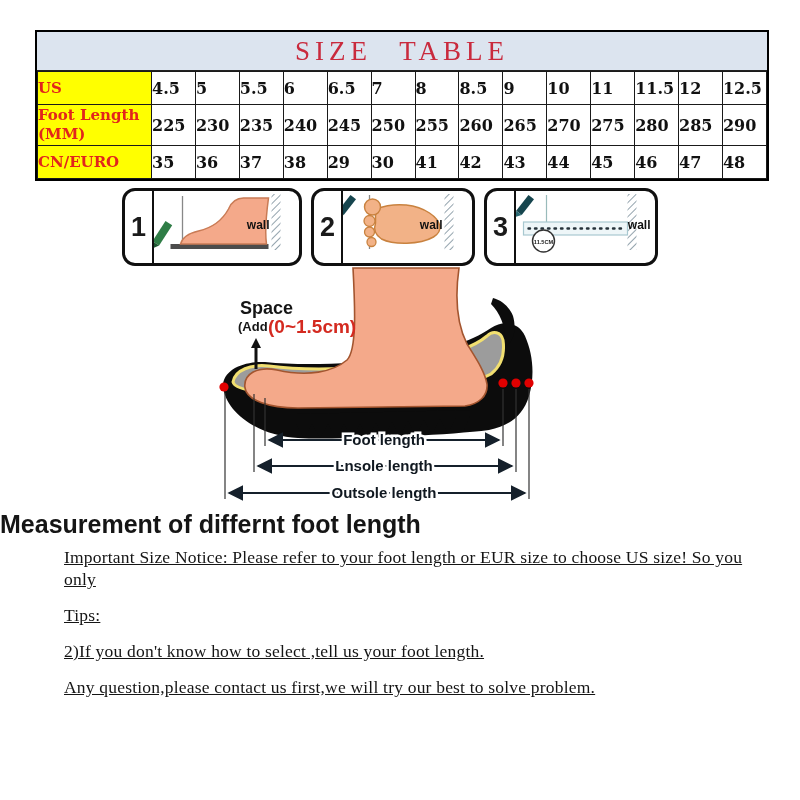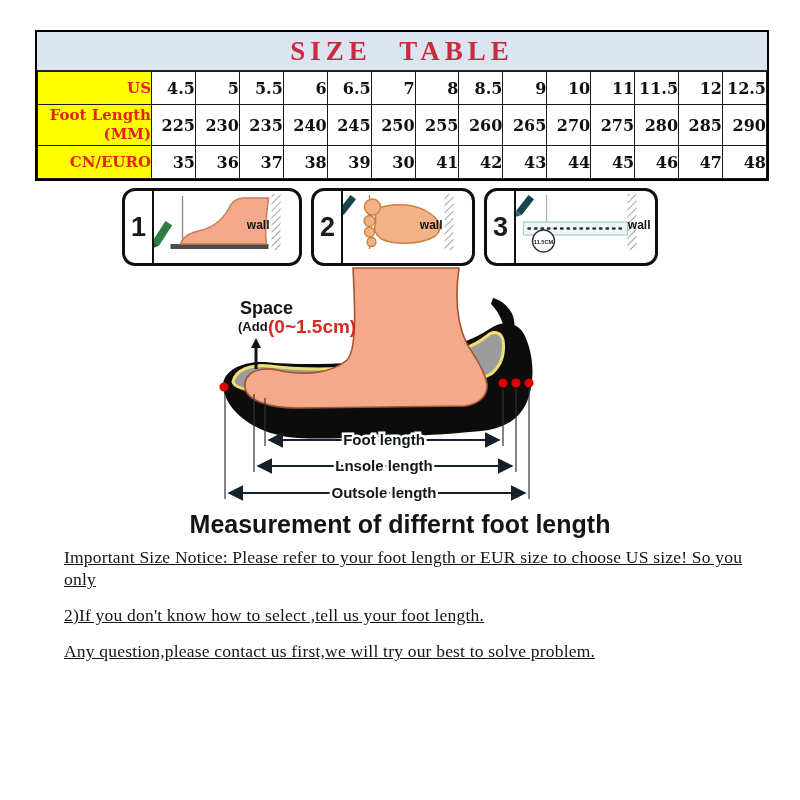--- a/index.html
+++ b/index.html
@@ -2,44 +2,44 @@
 <html><head>
 <meta charset="utf-8">
 <style>
   html,body{margin:0;padding:0;background:#fff;}
   .page{position:relative;width:800px;height:800px;background:#fff;overflow:hidden;
         font-family:"Liberation Serif",serif;color:#111;}
 
   
   .table-wrap{position:absolute;left:35px;top:30px;width:730px;border:2px solid #000;background:#fff;}
   .title-band{height:38px;line-height:38px;text-align:center;background:#dce4ef;
-              border-bottom:1px solid #222;color:#c92a3d;font-weight:700;font-size:27px;
+              border-bottom:1px solid #222;color:#c92a3d;font-weight:400;font-size:27px;
               letter-spacing:5px;word-spacing:16px;font-family:"Liberation Serif",serif;}
   table.size{border-collapse:collapse;width:100%;table-layout:fixed;}
-  table.size td{border:1px solid #1a1a1a;text-align:right;vertical-align:middle;
+  table.size td{border:1px solid #1a1a1a;text-align:left;vertical-align:middle;
                 font-family:"DejaVu Serif",serif;font-weight:700;font-size:16px;background:#fff;padding:0;}
   table.size td.rowhead{background:#ffff00;color:#e2251c;font-size:15px;width:113px;line-height:1.25;}
   tr.r-us td{height:32px;}
   tr.r-mm td{height:40px;}
   tr.r-cn td{height:32px;}
 
   
   .steps{position:absolute;left:122px;top:188px;display:flex;gap:9px;}
   .step-box{border:3px solid #101010;border-radius:13px;background:#fff;display:flex;align-items:stretch;height:72px;}
   .step-num{width:27px;border-right:2px solid #101010;display:flex;align-items:center;justify-content:center;
             font-family:"Liberation Sans",sans-serif;font-weight:bold;font-size:27px;color:#1a1a1a;}
   .step-art{flex:1;}
 
   
   .bigsvg{position:absolute;left:168px;top:266px;}
   .meas-label{font-family:"Liberation Sans",sans-serif;font-weight:bold;font-size:15px;fill:#101820;
               paint-order:stroke;stroke:#fff;stroke-width:5px;}
   .space-t{font-family:"Liberation Sans",sans-serif;font-weight:bold;}
 
-  .caption{position:absolute;left:0;top:510px;width:800px;text-align:center;
+  .caption{position:absolute;left:0;top:510px;width:800px;
            font-family:"Liberation Sans",sans-serif;font-weight:bold;font-size:25px;color:#151515;}
 
   
   .notice{position:absolute;left:64px;top:546px;width:700px;}
   .notice .line{font-size:17.5px;letter-spacing:.2px;line-height:22px;margin-bottom:14px;color:#151515;text-decoration:underline;}
 
   .wall-t{font-family:"Liberation Sans",sans-serif;font-weight:bold;font-size:12px;fill:#111;}
 </style>
 </head>
 <body>
@@ -86,21 +86,21 @@
         <td>280</td>
         <td>285</td>
         <td>290</td>
       </tr>
       <tr class="r-cn">
         <td class="rowhead">CN/EURO</td>
         <td>35</td>
         <td>36</td>
         <td>37</td>
         <td>38</td>
-        <td>39</td>
+        <td>29</td>
         <td>30</td>
         <td>41</td>
         <td>42</td>
         <td>43</td>
         <td>44</td>
         <td>45</td>
         <td>46</td>
         <td>47</td>
         <td>48</td>
       </tr>
@@ -230,17 +230,18 @@
     <text class="meas-label" x="216" y="205" text-anchor="middle">Lnsole length</text>
 
     <line x1="61" y1="227" x2="357" y2="227" stroke="#15202b" stroke-width="2" marker-start="url(#arr)" marker-end="url(#arr)"></line>
     <text class="meas-label" x="216" y="232" text-anchor="middle">Outsole length</text>
   </svg>
 
   <div class="caption">Measurement of differnt foot length</div>
 
   <div class="notice">
     <div class="line">Important Size Notice: Please refer to your foot length or EUR size to choose US size! So you only</div>
+    <div class="line">Tips:</div>
     <div class="line">2)If you don't know how to select ,tell us your foot length.</div>
     <div class="line">Any question,please contact us first,we will try our best to solve problem.</div>
   </div>
 
 </div>
 
 </body></html>

